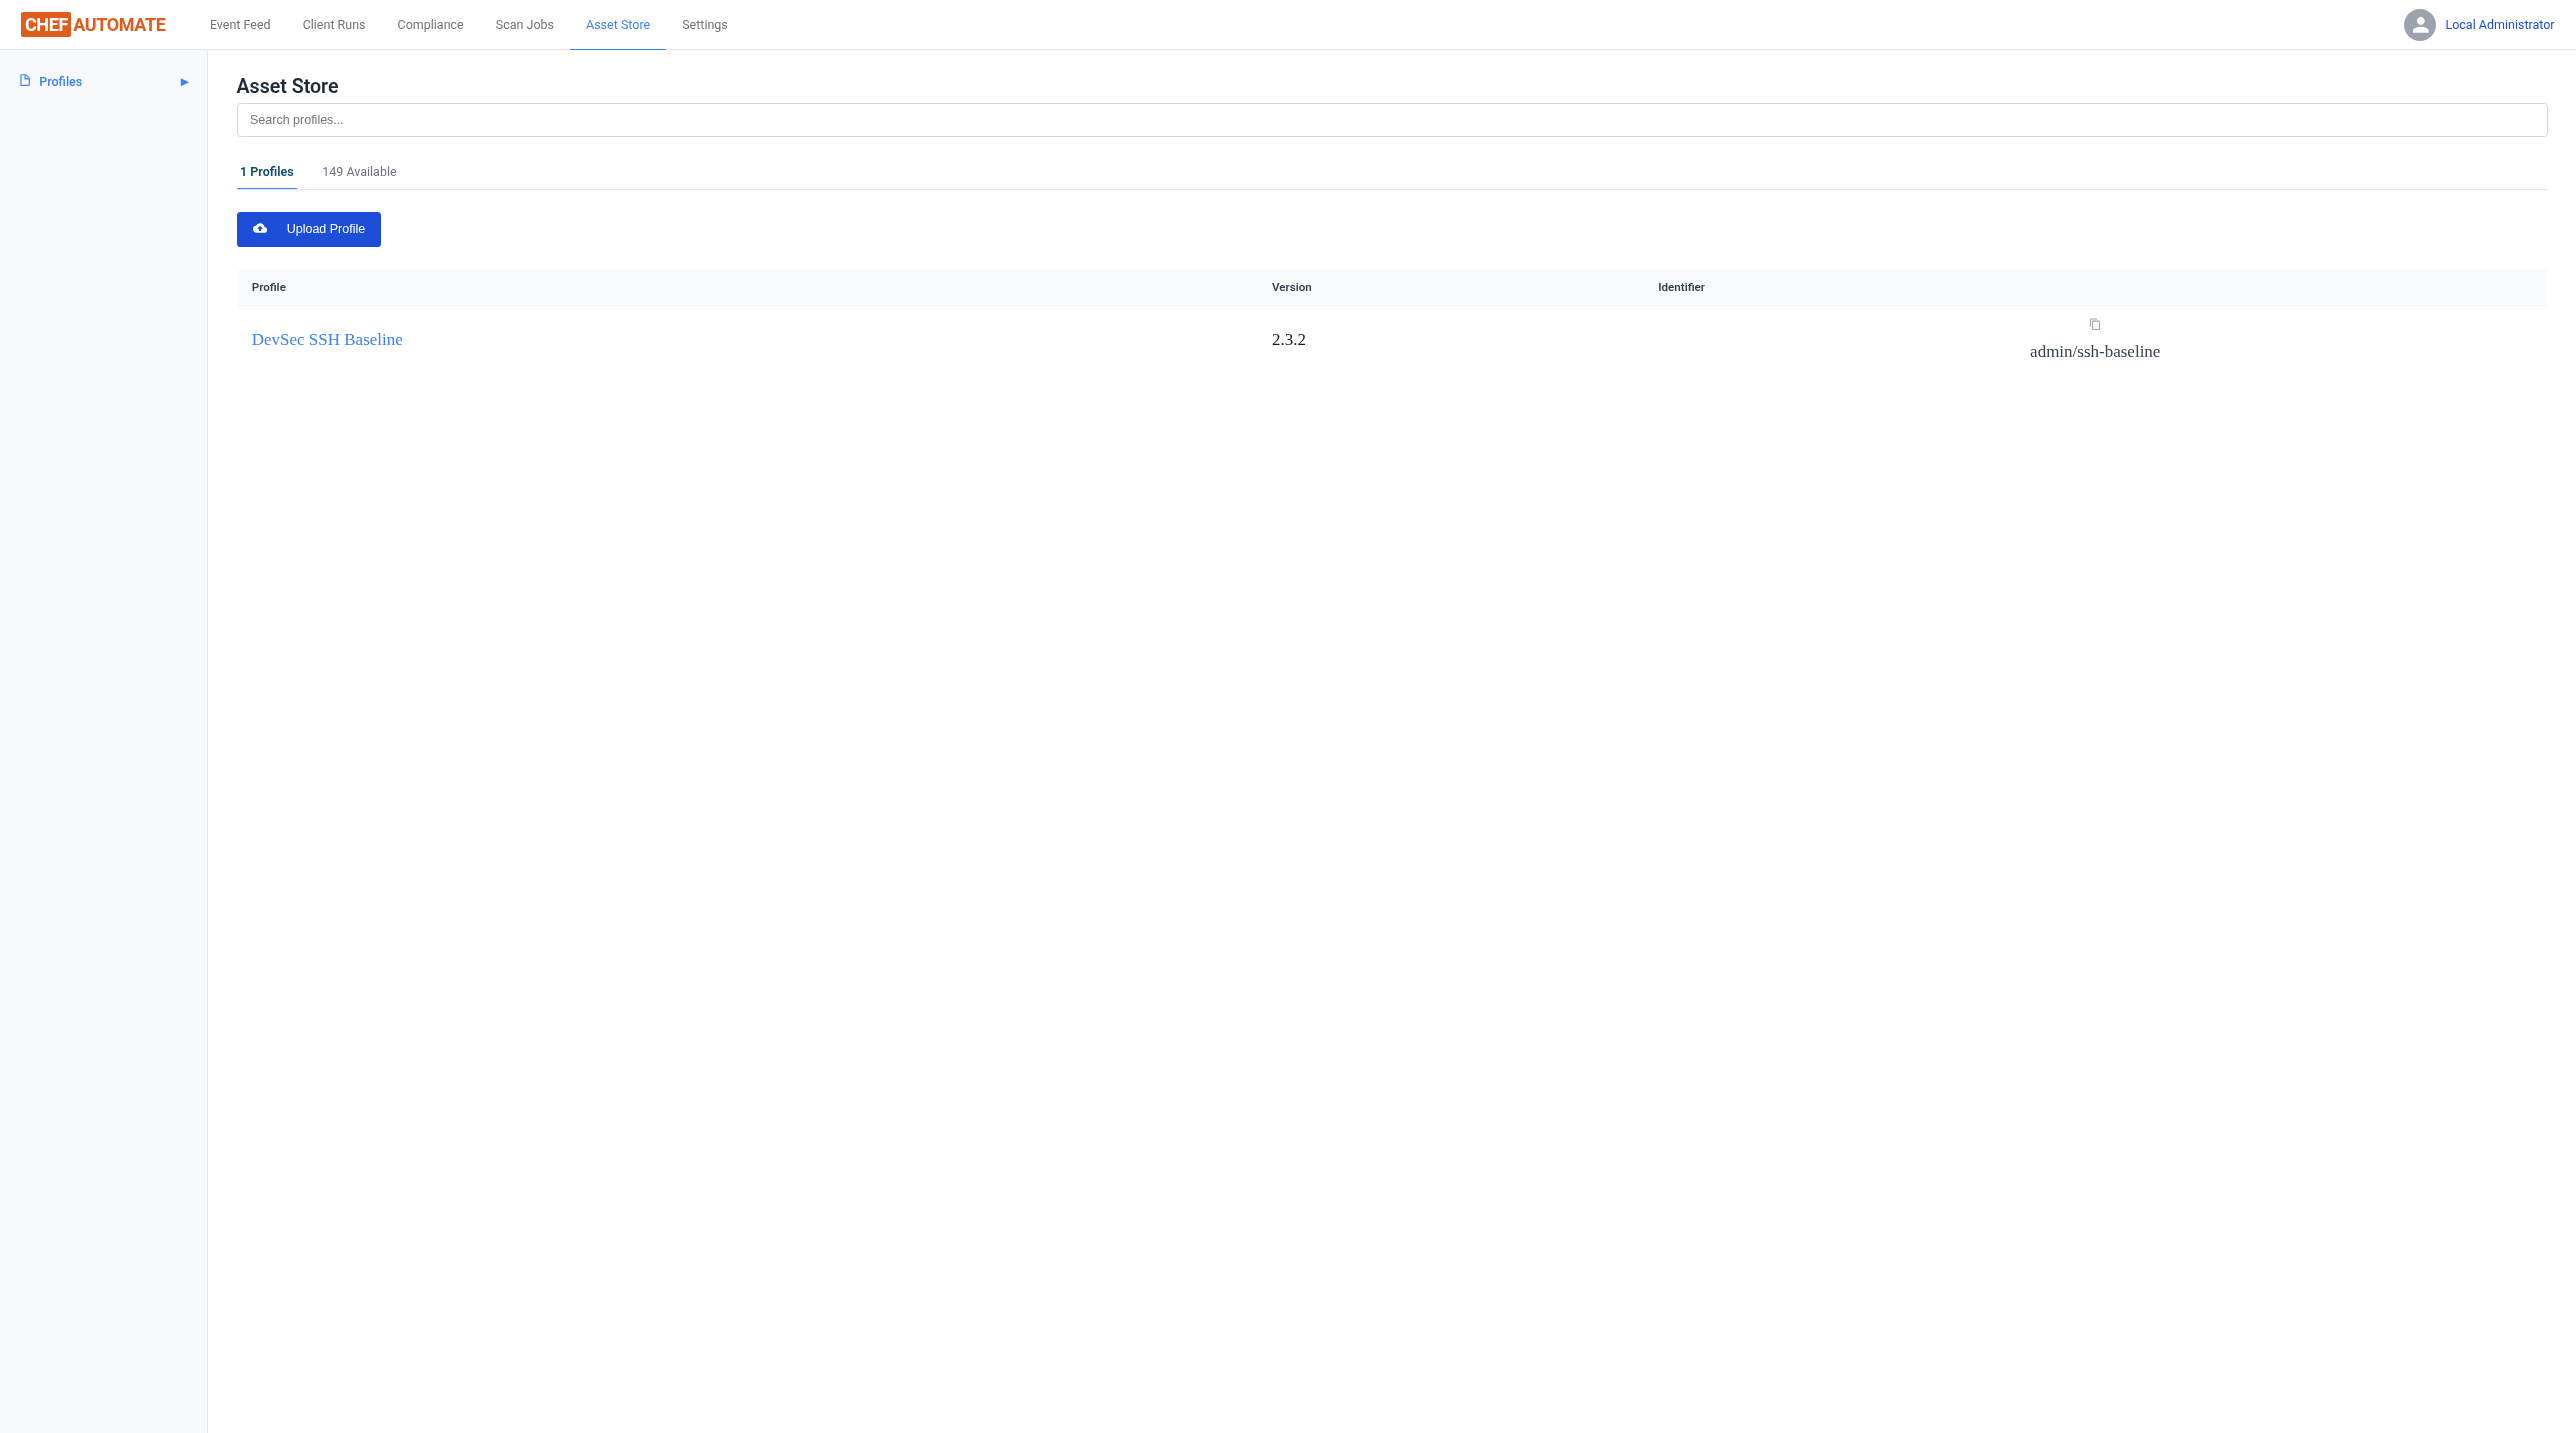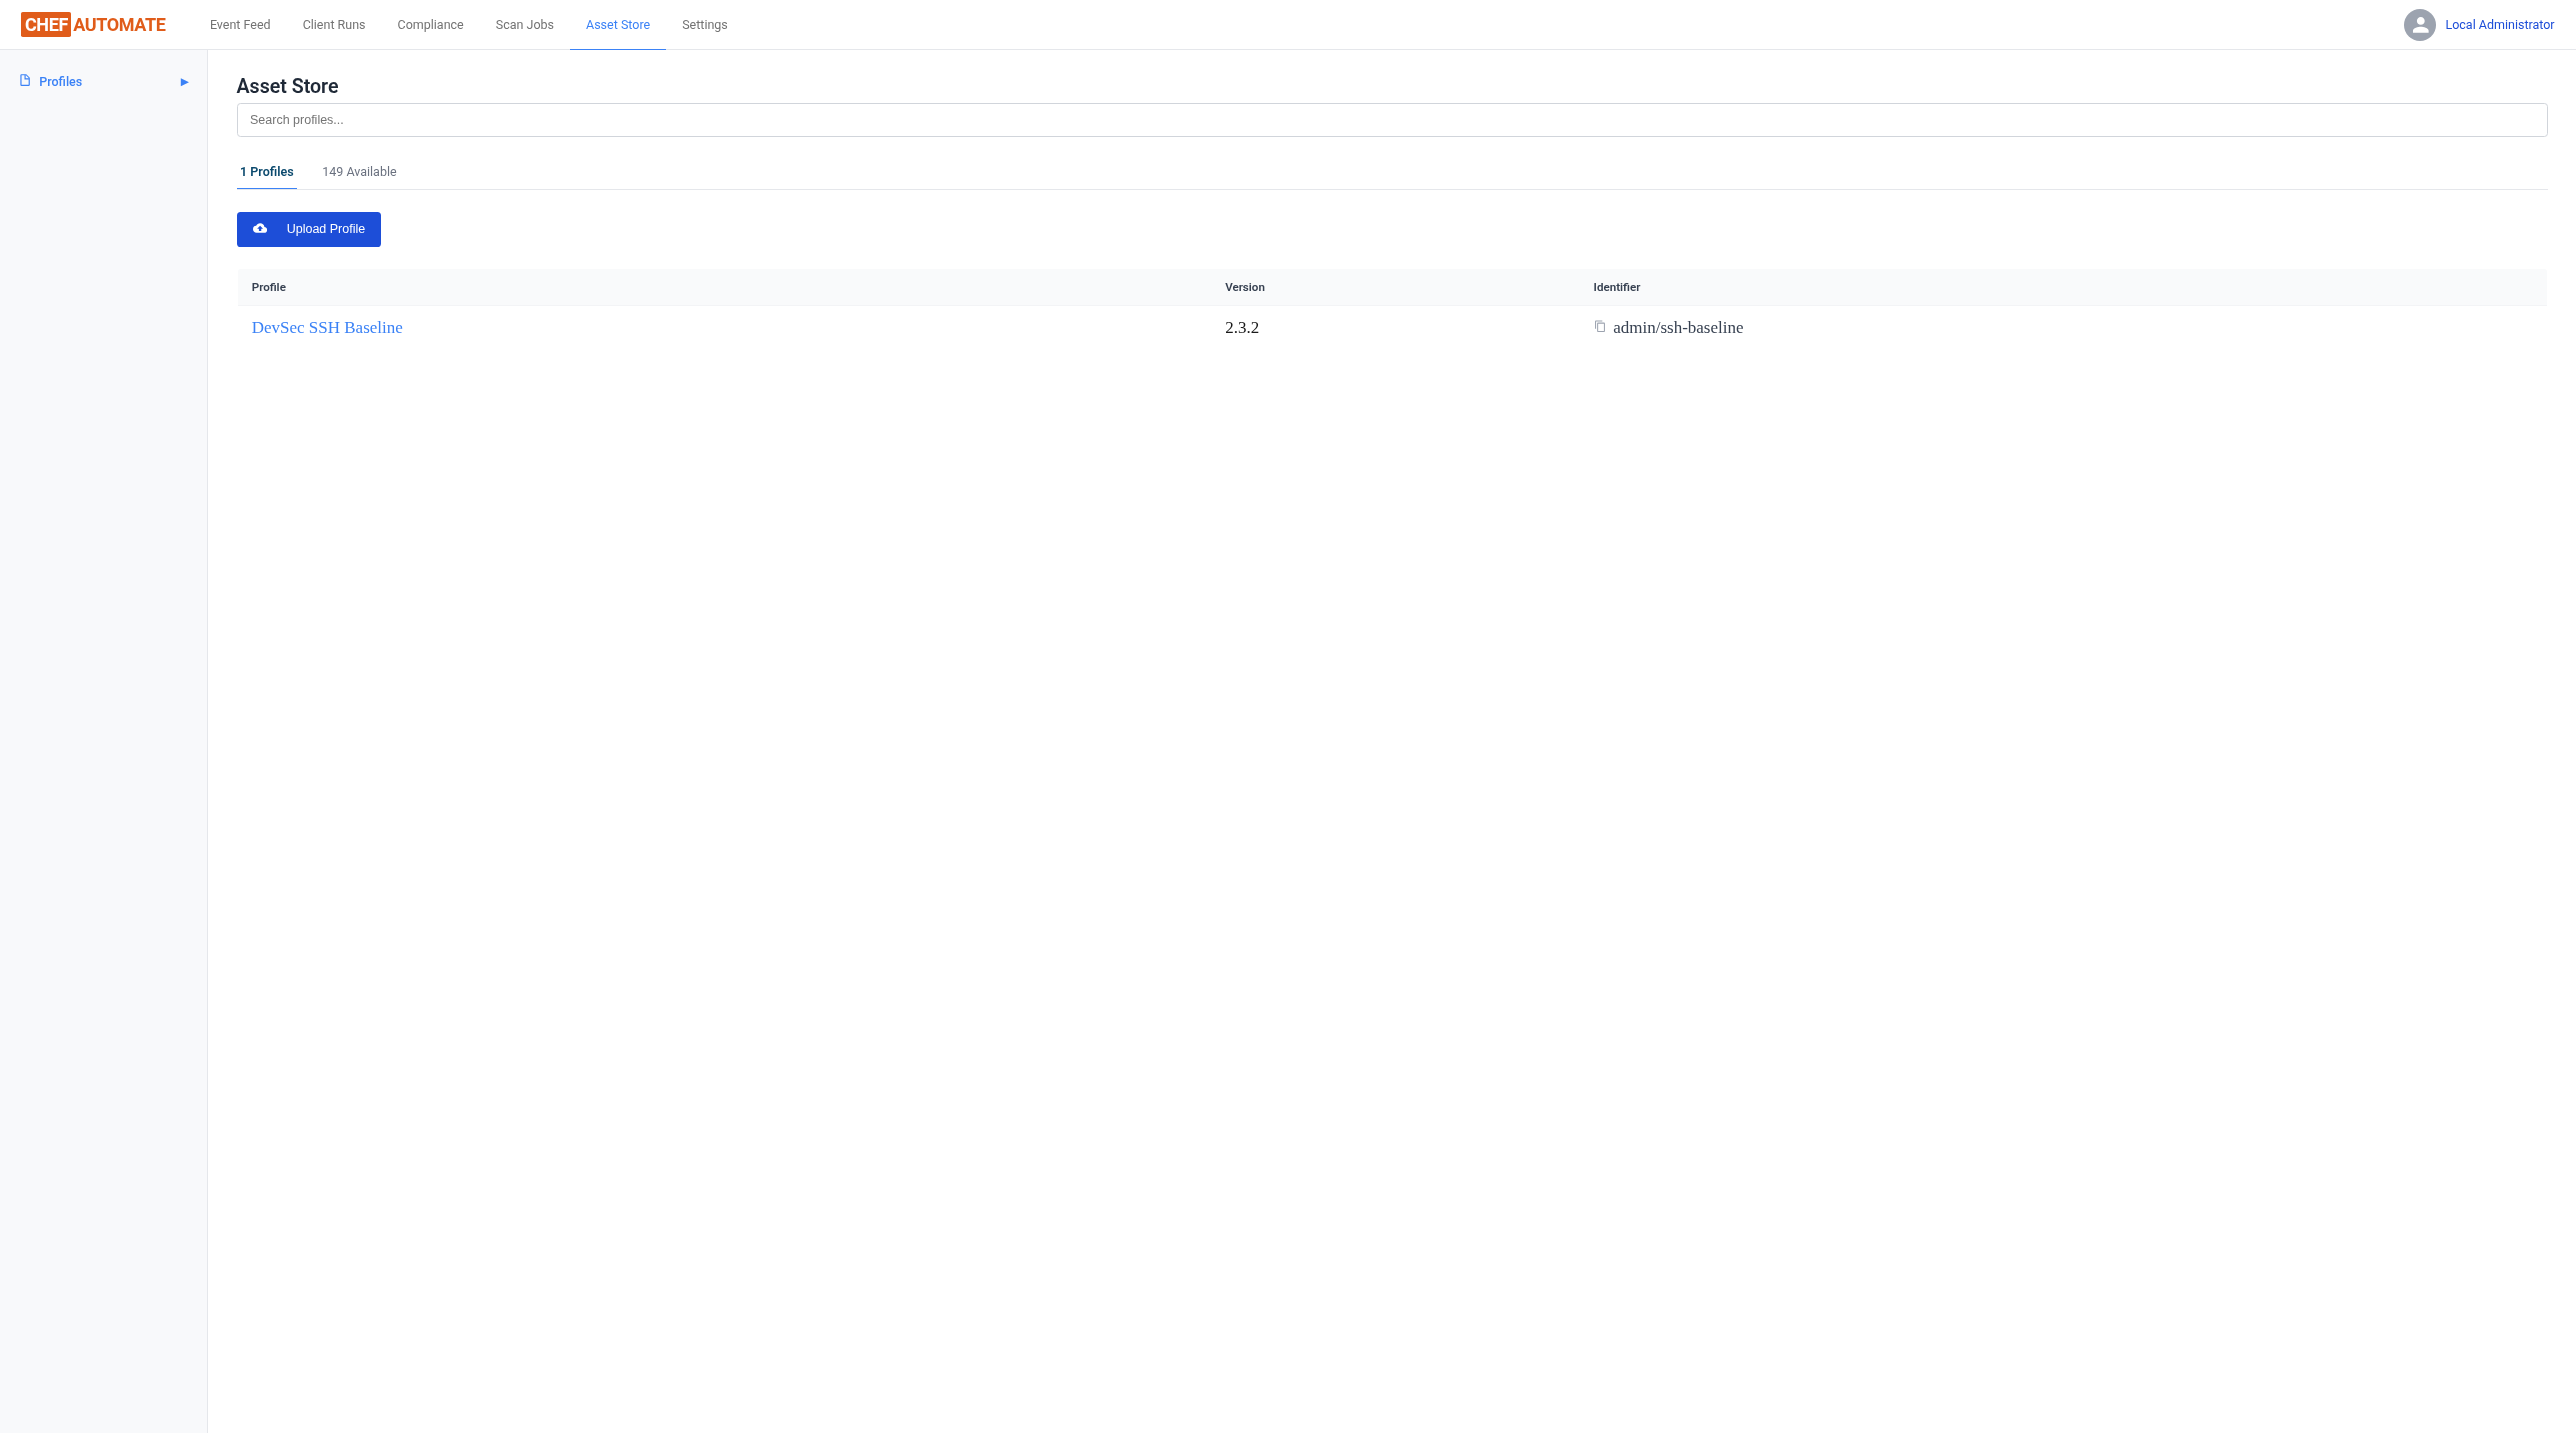--- a/index.html
+++ b/index.html
@@ -201,20 +201,21 @@
     .profile-link {
       color: #3b82f6;
       text-decoration: none;
       cursor: pointer;
     }
     .identifier-cell {
       display: flex;
       align-items: center;
       gap: 7.1px;
       color: #374151;
+      flex-direction: column;
     }
     .copy-icon {
       color: #9ca3af;
       font-size: 12.5px;
       cursor: pointer;
     }
   </style>
 </head>
 <body>
 

